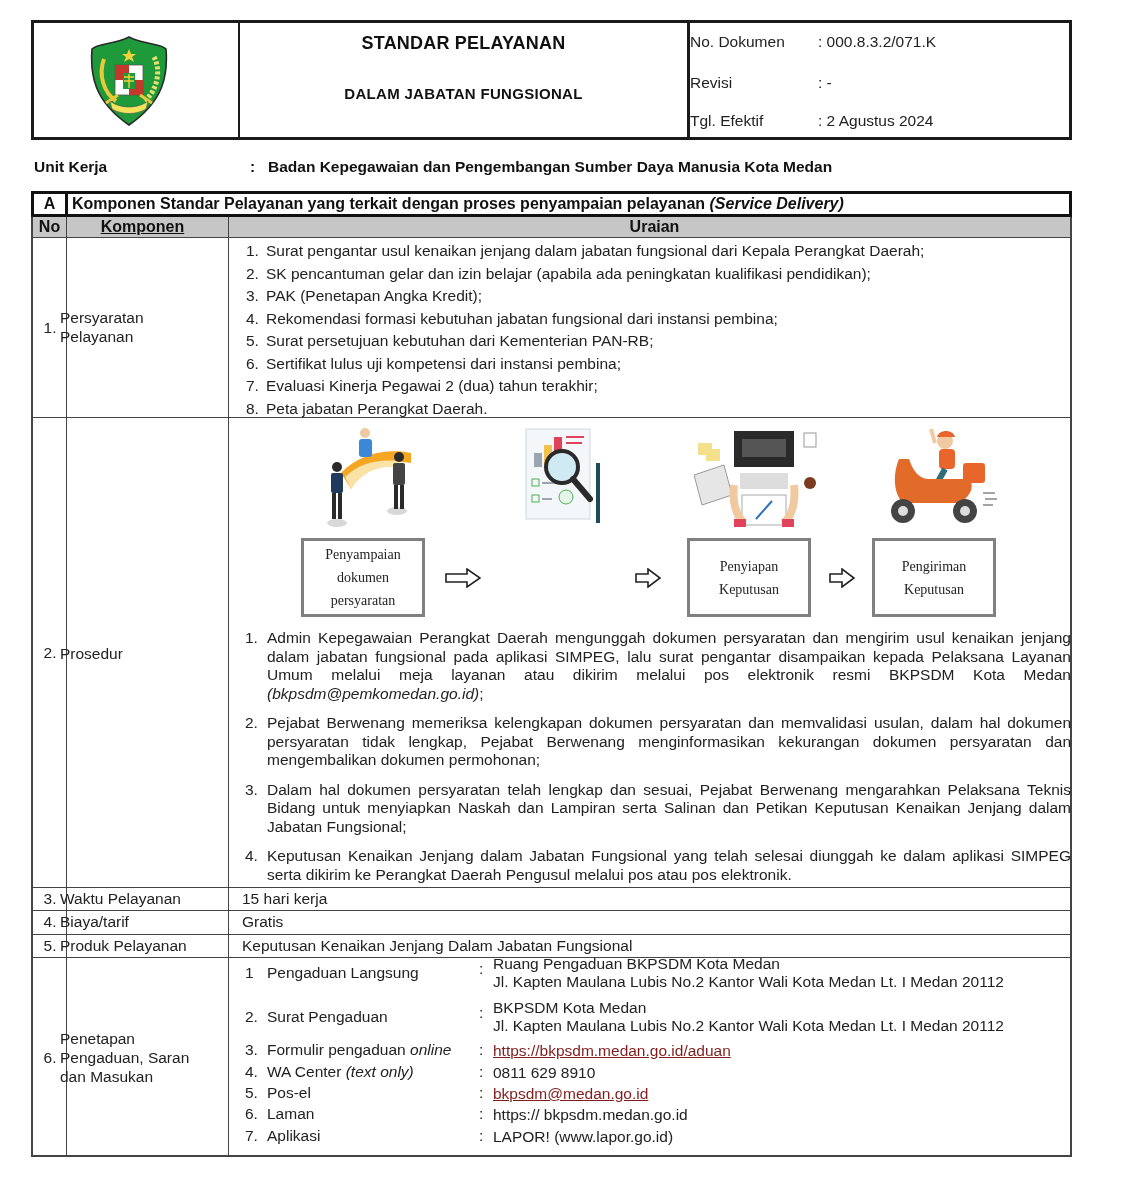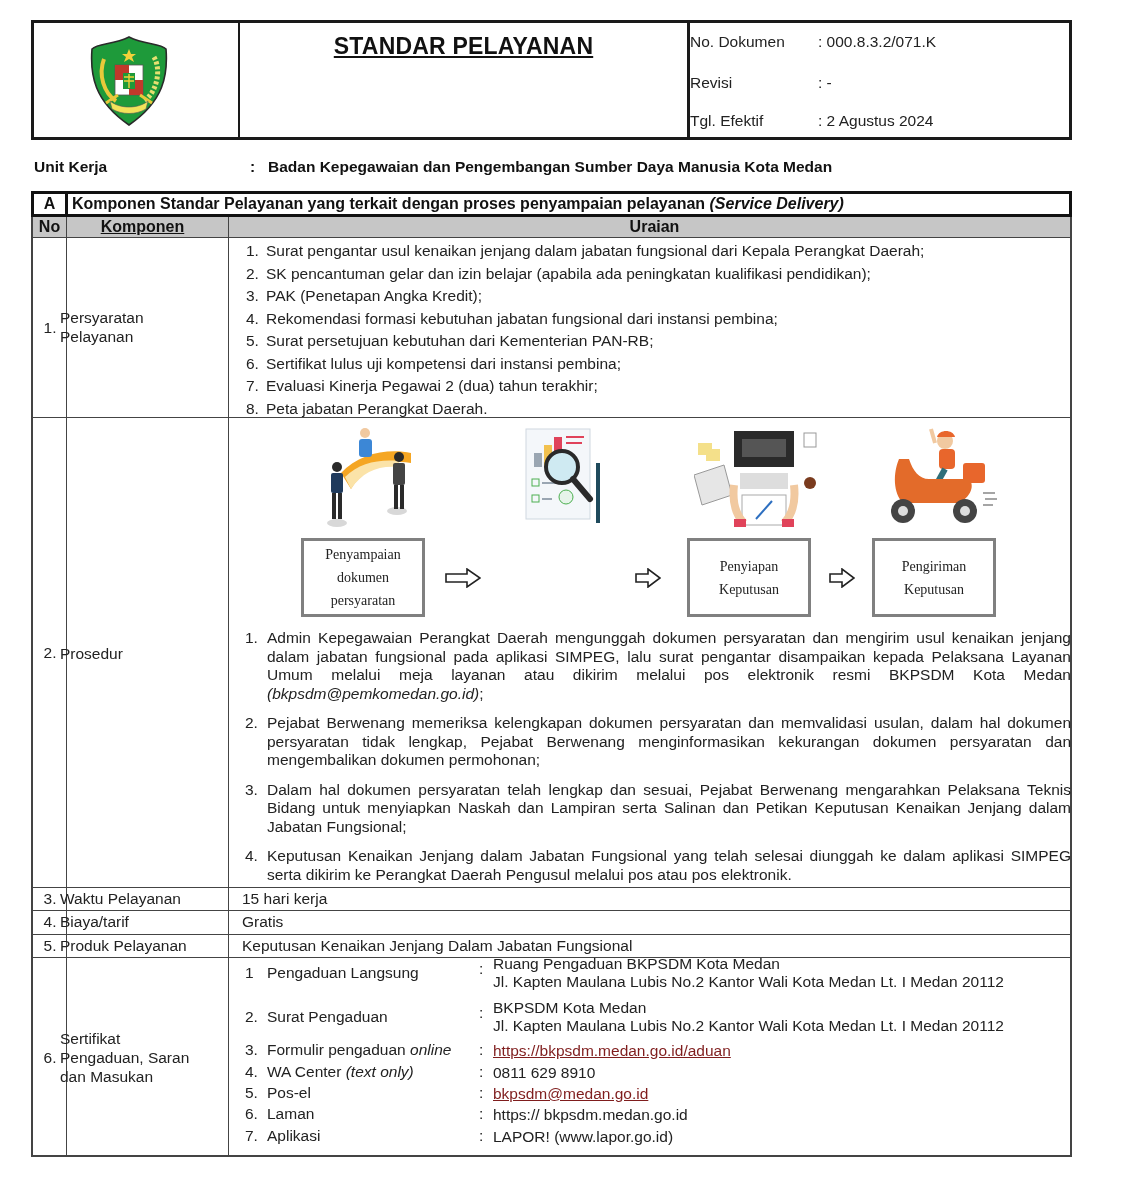--- a/index.html
+++ b/index.html
@@ -4,21 +4,21 @@
 <style>
   * { box-sizing: border-box; margin: 0; padding: 0; }
   html, body { width: 1128px; height: 1180px; background: #ffffff; overflow: hidden; }
   body { position: relative; font-family: "Liberation Sans", sans-serif; color: #111; }
 
   
   .hdr { position: absolute; left: 31px; top: 20px; width: 1041px; height: 120px; border: 3px solid #1a1a1a; }
   .hdr .logo-cell { position: absolute; left: 0; top: 0; width: 206px; height: 114px; border-right: 2px solid #1a1a1a; }
   .hdr .title-cell { position: absolute; left: 206px; top: 0; width: 450px; height: 114px; border-right: 3px solid #1a1a1a; text-align: center; }
   .hdr .meta-cell { position: absolute; left: 656px; top: 0; width: 379px; height: 114px; }
-  .title-main { position: absolute; left: 0; right: 0; top: 10px; font-size: 23px; font-weight: bold; letter-spacing: 0.2px; text-decoration: underline; }
+  .title-main { position: absolute; left: 0; right: 0; top: 10px; font-size: 18px; font-weight: bold; letter-spacing: 0.2px; }
   .title-sub { position: absolute; left: 0; right: 0; top: 61px; font-size: 15px; font-weight: bold; line-height: 19px; letter-spacing: 0.3px; }
   .meta-row { position: absolute; left: 0; font-size: 15.5px; color: #222; }
   .meta-row .k { position: absolute; left: 0; width: 125px; }
   .meta-row .v { position: absolute; left: 128px; white-space: nowrap; }
   .logo { position: absolute; left: 56px; top: 12px; width: 78px; height: 92px; }
 
   
   .unit { position: absolute; top: 158px; font-size: 15.5px; font-weight: bold; }
 
   
@@ -86,20 +86,21 @@
       <rect x="39" y="45" width="14" height="15" fill="#c0392b"></rect>
       <rect x="33" y="38" width="12" height="16" fill="#1e9a3a"></rect>
       <path d="M34 42 h10 M34 46 h10 M39 39 v14" stroke="#f2d23a" stroke-width="1.4"></path>
       <path d="M16 68 L28 60 M62 68 L50 60" stroke="#e8c93a" stroke-width="3"></path>
       <path d="M20 66 C30 74 48 74 58 66 L56 74 C46 80 32 80 22 74 Z" fill="#f2e35a" stroke="#555" stroke-width="0.6"></path>
     </svg>
   </div>
   <div class="title-cell">
     <div class="title-main">STANDAR PELAYANAN</div>
     <div class="title-sub">
+      <div>DALAM JABATAN FUNGSIONAL</div>
     </div>
   </div>
   <div class="meta-cell">
     <div class="meta-row" style="top:10px">
       <span class="k">No. Dokumen</span>
       <span class="v">: 000.8.3.2/071.K</span>
     </div>
     <div class="meta-row" style="top:51px">
       <span class="k">Revisi</span>
       <span class="v">: -</span>
@@ -311,21 +312,21 @@
         <span class="ur">Keputusan Kenaikan Jenjang Dalam Jabatan Fungsional</span>
       </div>
   </div>
 
   <div class="row r6">
     <div class="c-no">
         <span class="num">6.</span>
       </div>
     <div class="c-komp">
       <div class="komp">
-        <div>Sertifikat</div>
+        <div>Penetapan</div>
         <div>Pengaduan, Saran</div>
         <div>dan Masukan</div>
       </div>
     </div>
     <div class="c-ur">
 
       <div class="ch" style="top:6px"><span class="n">1</span><span>Pengaduan Langsung</span></div>
       <div class="cc" style="top:2px">:</div>
       <div class="cv" style="top:-3px">
         <div>Ruang Pengaduan BKPSDM Kota Medan</div>

